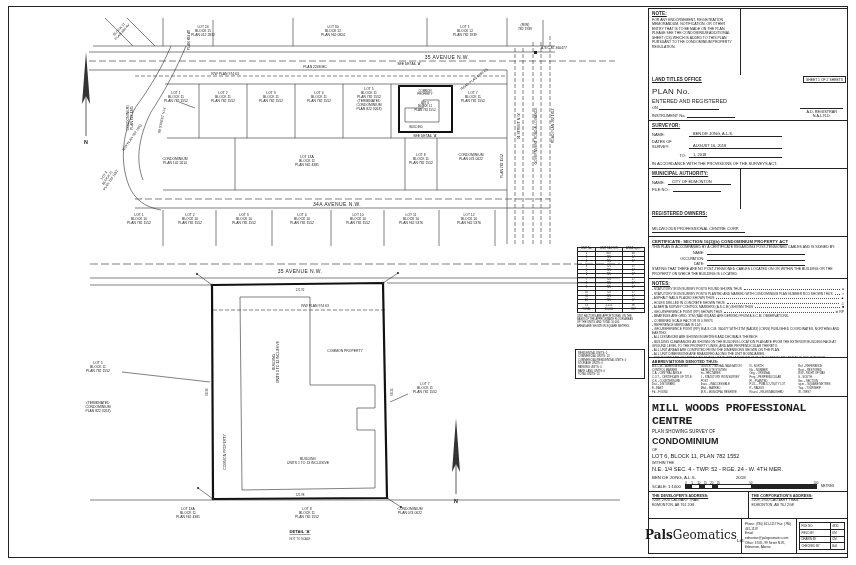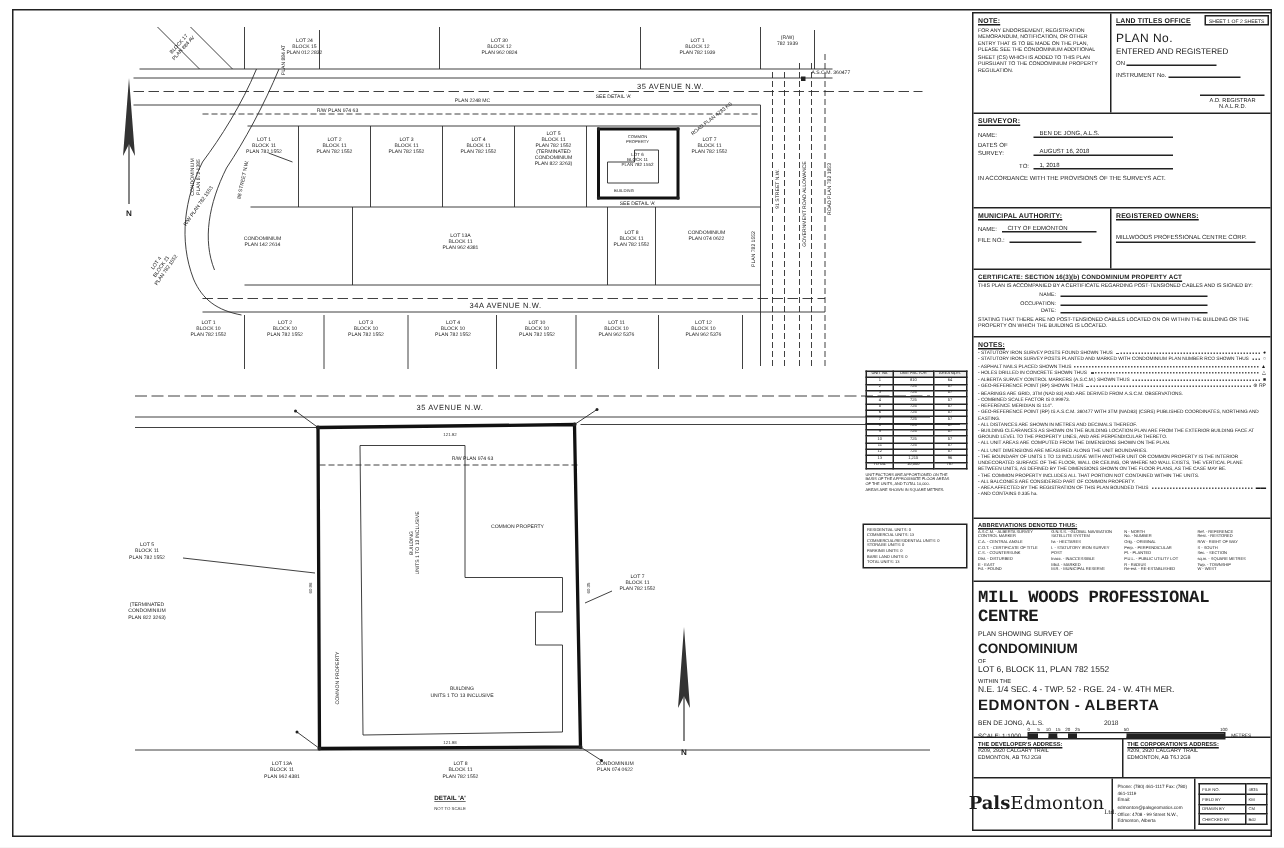--- a/index.html
+++ b/index.html
@@ -4,21 +4,21 @@
 <style>
   html,body{margin:0;padding:0;background:#ededeb;}
   #sheet{position:relative;width:856px;height:565px;background:#ffffff;
          font-family:"Liberation Sans",sans-serif;color:#1b1b1b;overflow:hidden;}
   #outer-border{position:absolute;left:8px;top:6px;width:838px;height:550px;border:1.3px solid #222;}
 
   
   #right-col{position:absolute;left:648px;top:8px;width:200px;height:546px;background:#fff;
              border:1px solid #222;display:flex;flex-direction:column;box-sizing:border-box;}
   .box{position:relative;padding:2px 3px;border-bottom:1px solid #222;box-sizing:border-box;}
-  .hrow{display:flex;border-bottom:1px solid #222;}
+  .hrow{display:flex;border-bottom:1px solid #222;flex-direction:column;}
   .hrow .box{border-bottom:none;}
   .hrow .box.rsep{border-right:1px solid #222;}
   .h-ul{font-weight:bold;text-decoration:underline;font-size:4.6px;letter-spacing:.1px;}
   .t4{font-size:4px;line-height:1.35;}
   .t35{font-size:3.5px;line-height:1.3;}
   .blank{display:inline-block;border-bottom:.7px solid #222;height:4px;vertical-align:bottom;}
   .fieldrow{display:flex;gap:3px;align-items:flex-end;margin-top:2.5px;font-size:4px;}
   .fieldrow .val{border-bottom:.7px solid #222;flex:0 0 auto;padding:0 4px;}
 
   #note-box{width:92px;height:66px;}
@@ -577,21 +577,20 @@
     </div>
 
     <div class="box" id="title-box">
       <div id="main-title">MILL WOODS PROFESSIONAL CENTRE</div>
       <div id="tb-survey">PLAN SHOWING SURVEY OF</div>
       <div id="tb-condo">CONDOMINIUM</div>
       <div id="tb-of">OF</div>
       <div id="tb-lot">LOT 6, BLOCK 11, PLAN 782 1552</div>
       <div id="tb-within">WITHIN THE</div>
       <div id="tb-legal">N.E. 1/4 SEC. 4 - TWP. 52 - RGE. 24 - W. 4TH MER.</div>
-      <div id="tb-city">EDMONTON - ALBERTA</div>
       <div id="tb-surveyor-row">
         <span>BEN DE JONG,  A.L.S.</span>
         <span>2018</span>
       </div>
       <div id="scale-row">
         <span>SCALE:  1:1000</span>
         <span id="scale-bar">
           <span id="scale-nums">
               <span style="left: 0px;">0</span>
               <span style="left: 6.5px;">5</span>
@@ -623,21 +622,21 @@
       <div class="box">
         <div class="addr-h">THE CORPORATION'S ADDRESS:</div>
         <div class="addr-l">#209, 2920 CALGARY TRAIL</div>
         <div class="addr-l">EDMONTON, AB    T6J 2G8</div>
       </div>
     </div>
 
     <div id="footer-row">
       <div id="logo-cell">
         <span id="logo-text">
-          <span class="b">Pals</span><span>Edmonton</span><span class="ltd">Ltd.</span>
+          <span class="b">Pals</span><span>Geomatics</span><span class="ltd">Ltd.</span>
         </span>
       </div>
       <div id="contact-cell">
         <div>Phone: (780) 461-1117   Fax: (780) 461-1119</div>
         <div>Email: edmonton@palsgeomatics.com</div>
         <div>Office: 4708 - 99 Street N.W., Edmonton, Alberta</div>
       </div>
       <table id="info-table">
           <tbody>
             <tr>

